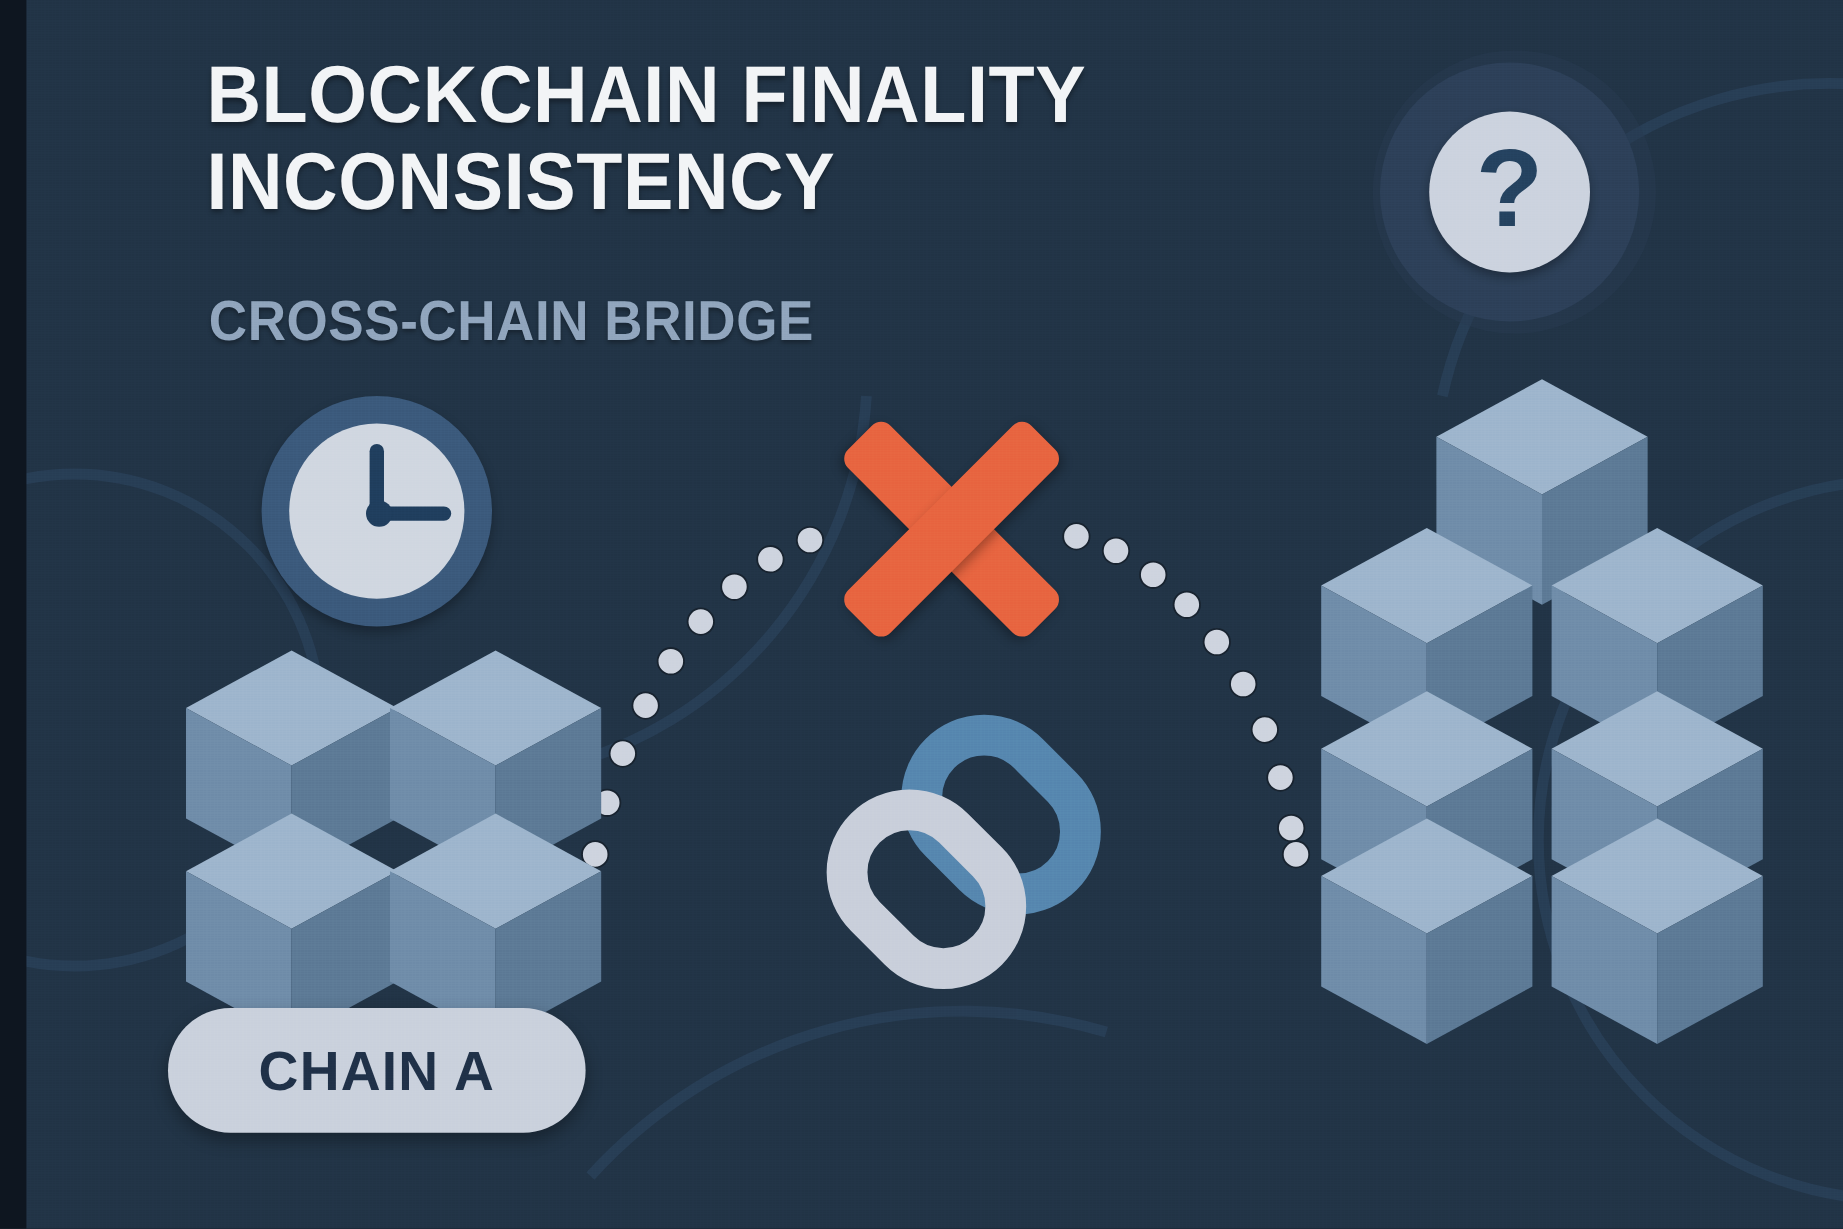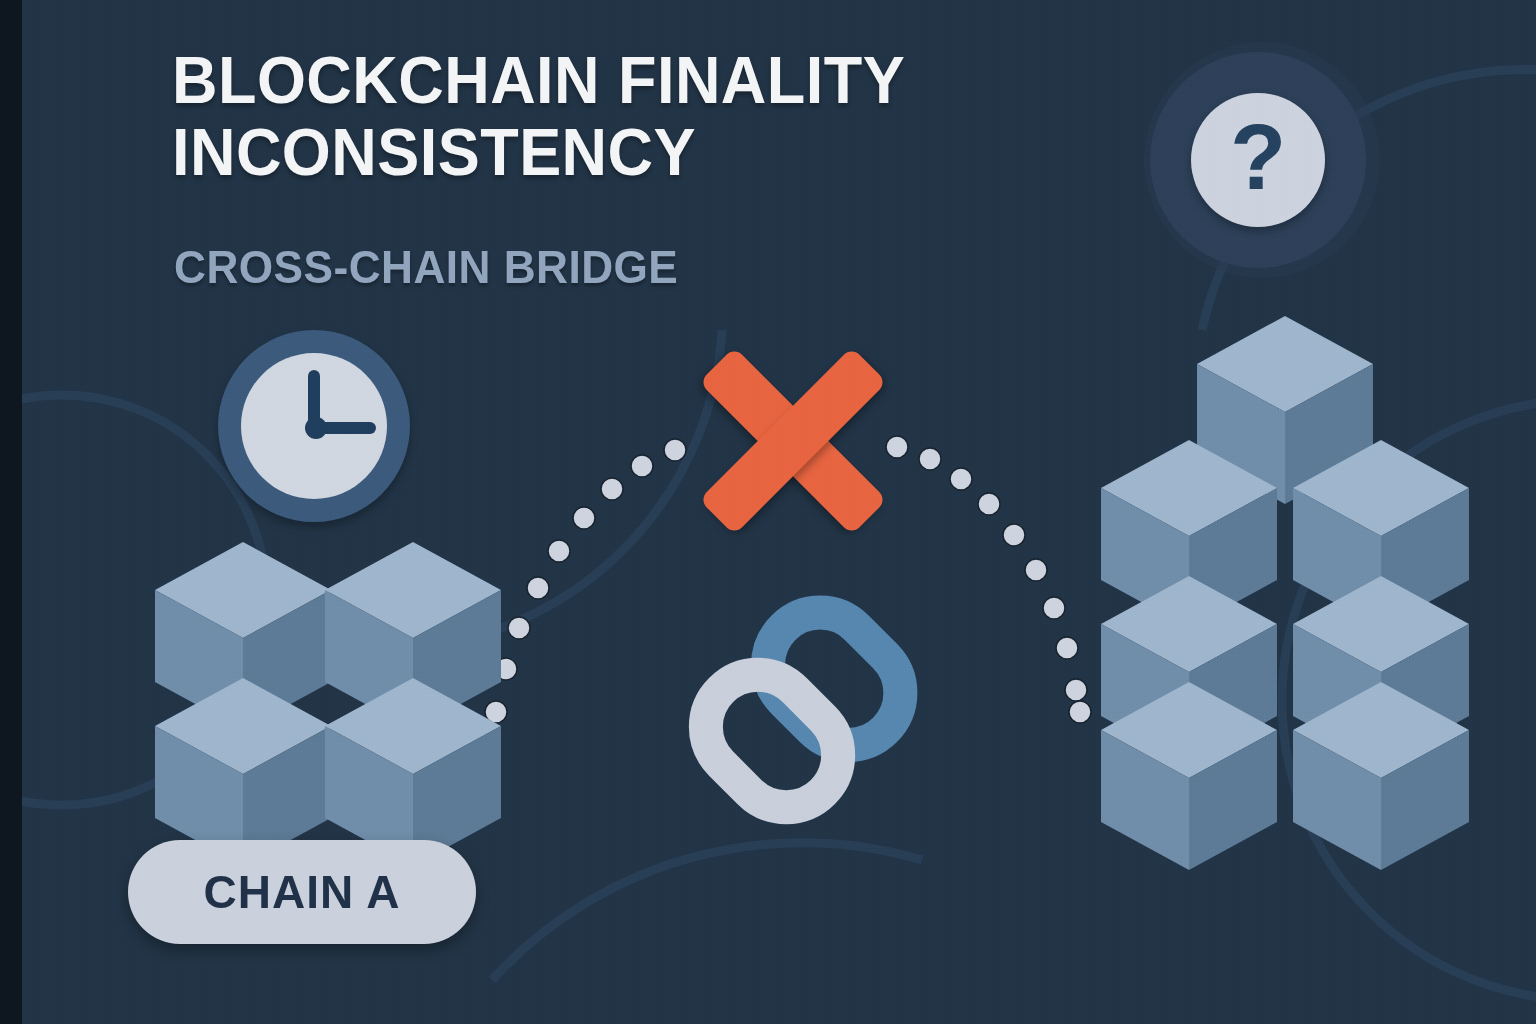--- a/index.html
+++ b/index.html
@@ -105,21 +105,21 @@
 
   
   .pill{
     position:absolute;height:104px;
     background:#C9D0DC;border-radius:52px;
     display:flex;align-items:center;justify-content:center;
     color:#1F3047;font-size:46px;font-weight:bold;letter-spacing:1px;
     text-transform:uppercase;
     box-shadow:0 6px 14px rgba(0,0,0,.32);
   }
-  #pill-a{left:106px;top:840px;width:348px;}
+  #pill-a{left:118px;top:840px;width:348px;}
   #pill-b{left:1070px;top:840px;width:354px;}
 </style>
 </head>
 <body>
 
 <div id="stage">
 
   <div class="bg-decor">
     <svg viewBox="0 0 1536 1024" xmlns="http://www.w3.org/2000/svg">
       <g fill="none" stroke="#2D4560" stroke-width="9" opacity=".55">

